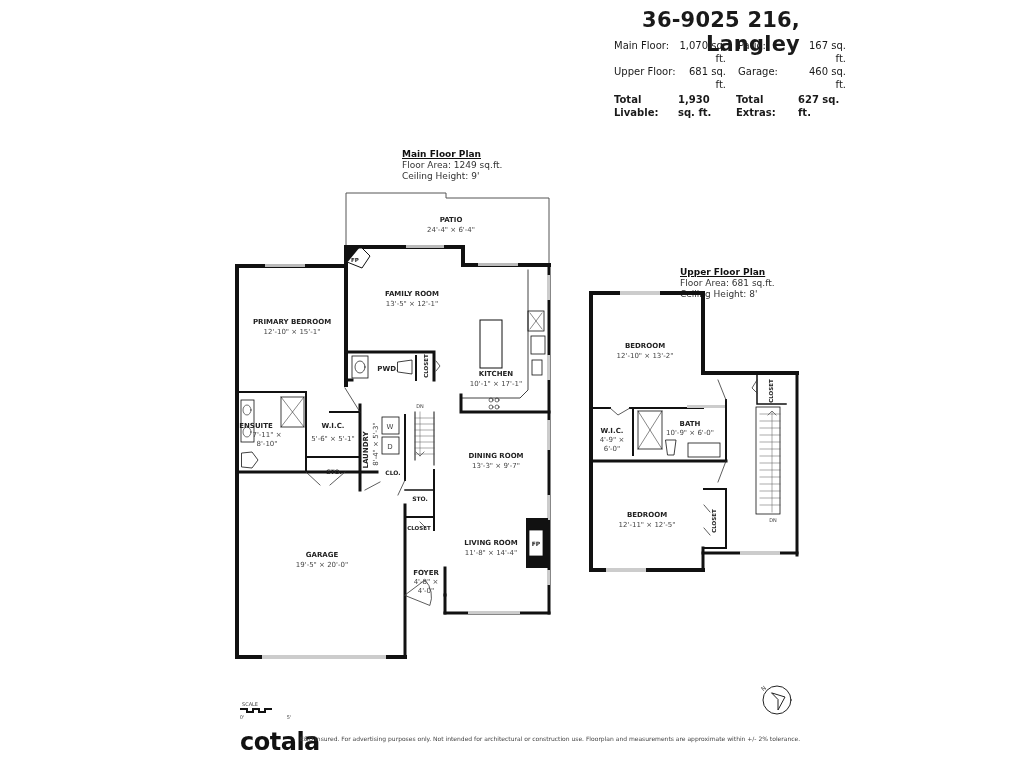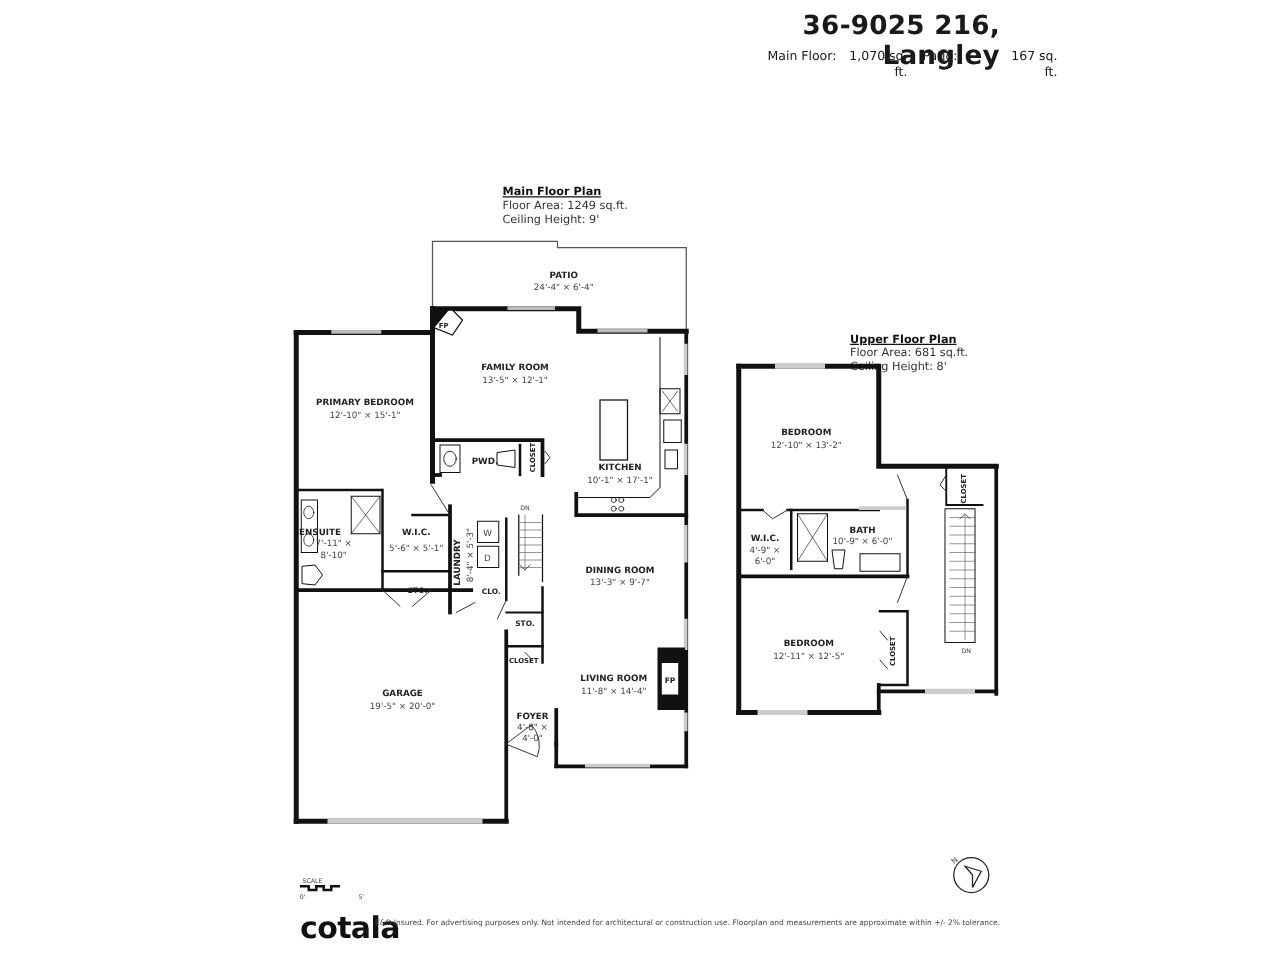--- a/index.html
+++ b/index.html
@@ -28,20 +28,32 @@
 </head>
 <body>
 
 <div id="title" class="abs">36-9025 216, Langley</div>
 <div id="stats" class="abs">
   <div class="srow">
     <span class="c1">Main Floor:</span>
     <span class="c2">1,070 sq. ft.</span>
     <span class="c3">Patio:</span>
     <span class="c4">167 sq. ft.</span>
+  </div>
+  <div class="srow">
+    <span class="c1">Upper Floor:</span>
+    <span class="c2">681 sq. ft.</span>
+    <span class="c3">Garage:</span>
+    <span class="c4">460 sq. ft.</span>
+  </div>
+  <div class="srow bold">
+    <span class="c1">Total Livable:</span>
+    <span class="c2">1,930 sq. ft.</span>
+    <span class="c3">Total Extras:</span>
+    <span class="c4">627 sq. ft.</span>
   </div>
 </div>
 
 <div class="abs plan-head" style="left:402px; top:149px;">
   <div class="t">Main Floor Plan</div>
   <div>Floor Area: 1249 sq.ft.</div>
   <div>Ceiling Height: 9'</div>
 </div>
 <div class="abs plan-head" style="left:680px; top:250px;margin-top:17px;">
   <div class="t">Upper Floor Plan</div>

